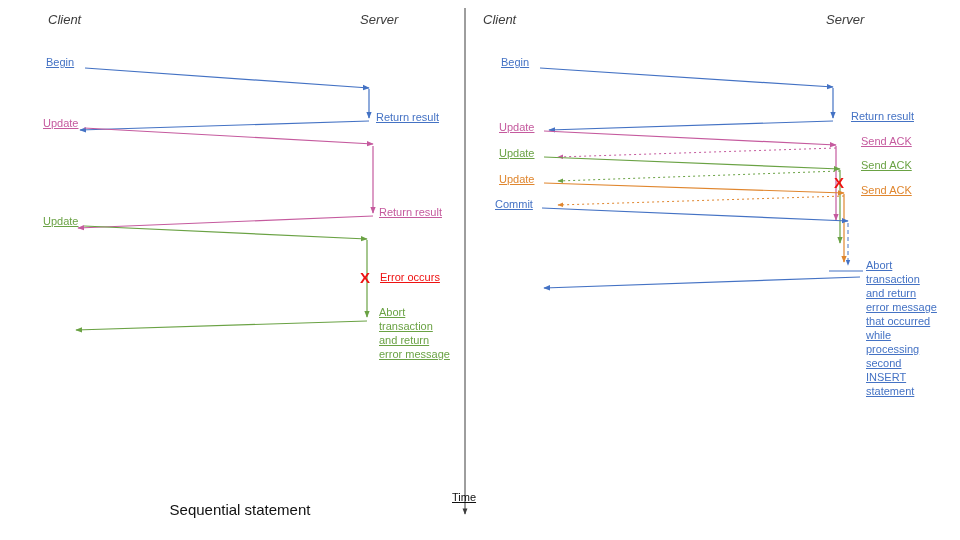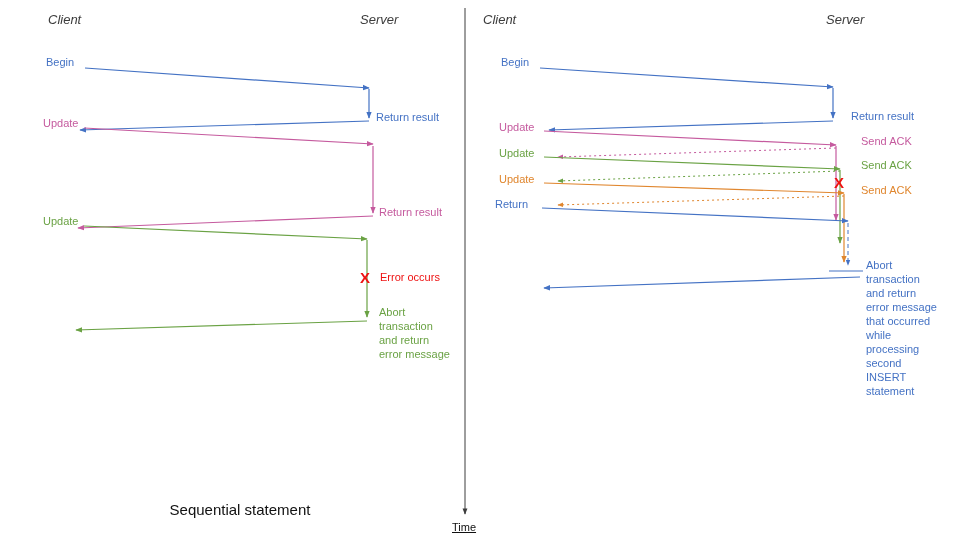--- a/index.html
+++ b/index.html
@@ -3,21 +3,21 @@
 <meta charset="utf-8">
 <style>
   :root{
     --blue:#4472c4; --pink:#c55a9e; --green:#6aa244; --orange:#e0862e;
     --red:#ee1111; --axis:#3c3c3c; --text:#111111;
   }
   *{margin:0;padding:0;box-sizing:border-box;}
   body{background:#ffffff;font-family:"Liberation Sans",sans-serif;}
   .canvas{position:relative;width:960px;height:540px;background:#ffffff;overflow:hidden;padding-left:29px;}
   .layer{position:absolute;left:0;top:0;width:960px;height:540px;}
-  .lbl{position:absolute;font-size:11px;line-height:1.27;white-space:nowrap;}
+  .lbl{position:absolute;font-size:11px;line-height:1.27;white-space:nowrap;text-decoration:underline;}
   .prewrap{white-space:pre-line;}
   .hdr{position:absolute;font-size:13px;font-style:italic;color:var(--axis);}
   .title{position:absolute;font-size:15px;color:var(--text);text-align:center;width:240px;}
   .c-blue{color:var(--blue);} .c-pink{color:var(--pink);} .c-green{color:var(--green);}
   .c-orange{color:var(--orange);} .c-red{color:var(--red);}
   .xmark{position:absolute;font-size:15px;font-weight:800;color:var(--red);line-height:1;}
   svg line{stroke-width:1.2;fill:none;}
   .s-blue{stroke:var(--blue);} .s-pink{stroke:var(--pink);} .s-green{stroke:var(--green);}
   .s-orange{stroke:var(--orange);} .s-axis{stroke:var(--axis);stroke-width:1;}
   .dotted{stroke-dasharray:2 3;stroke-width:1;}
@@ -115,31 +115,31 @@
 
   <div class="lbl c-pink" style="left:499px;top:121px;">Update</div>
   <div class="lbl c-pink" style="left:861px;top:135px;">Send ACK</div>
 
   <div class="lbl c-green" style="left:499px;top:147px;">Update</div>
   <div class="lbl c-green" style="left:861px;top:159px;">Send ACK</div>
 
   <div class="lbl c-orange" style="left:499px;top:173px;">Update</div>
   <div class="lbl c-orange" style="left:861px;top:184px;">Send ACK</div>
 
-  <div class="lbl c-blue" style="left:495px;top:198px;">Return</div>
+  <div class="lbl c-blue" style="left:495px;top:198px;">Commit</div>
 
   <div class="xmark" style="left:834px;top:175px;">X</div>
 
   <div class="lbl prewrap c-blue" style="left:866px;top:259px;">Abort
 transaction
 and return
 error message
 that occurred
 while
 processing
 second
 INSERT
 statement</div>
 
 
-  <div class="timelbl" style="left:452px;top:521px;text-decoration:underline;">Time</div>
+  <div class="timelbl" style="left:452px;top:491px;text-decoration:underline;">Time</div>
 
 </div>
 
 </body></html>

